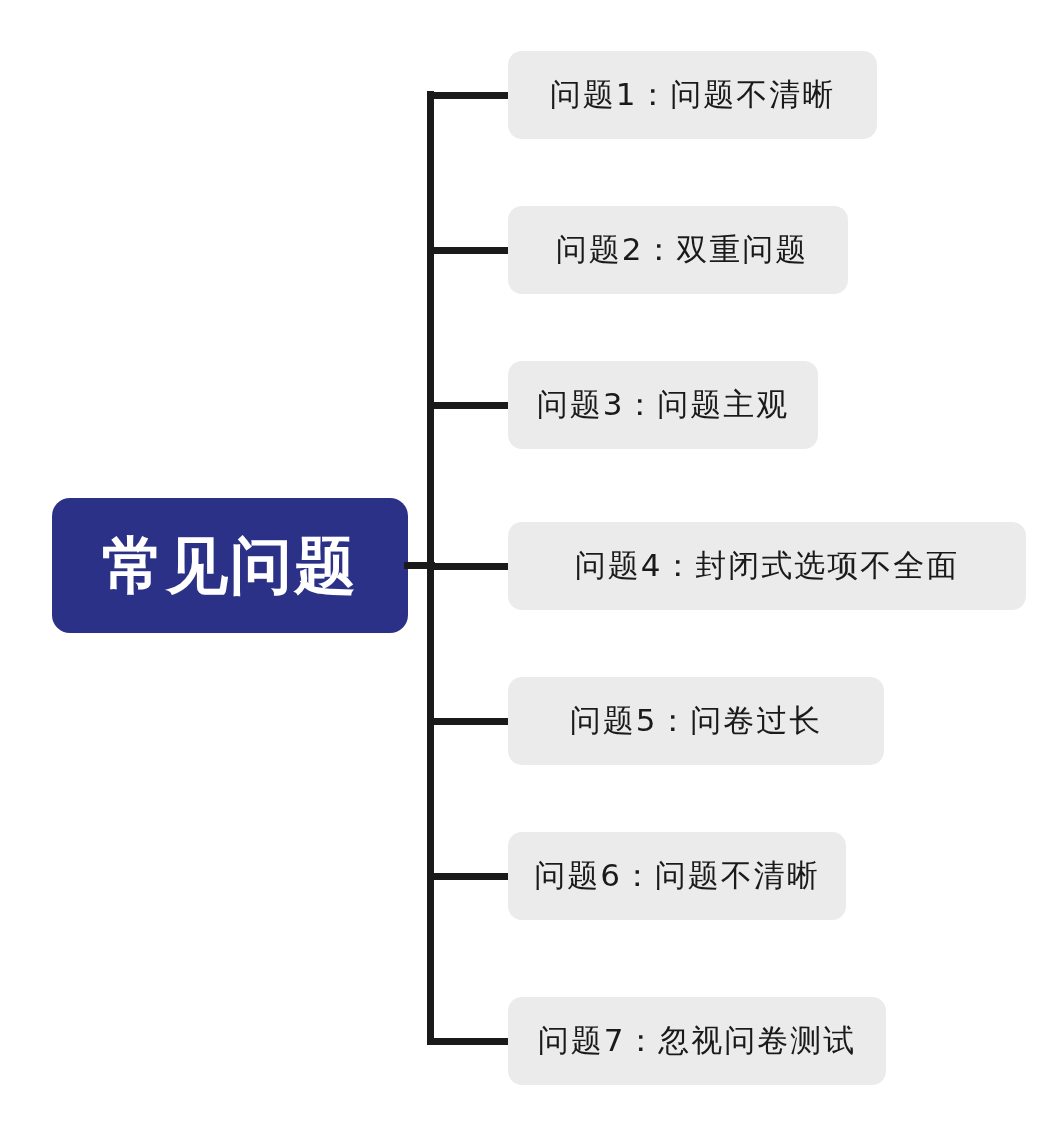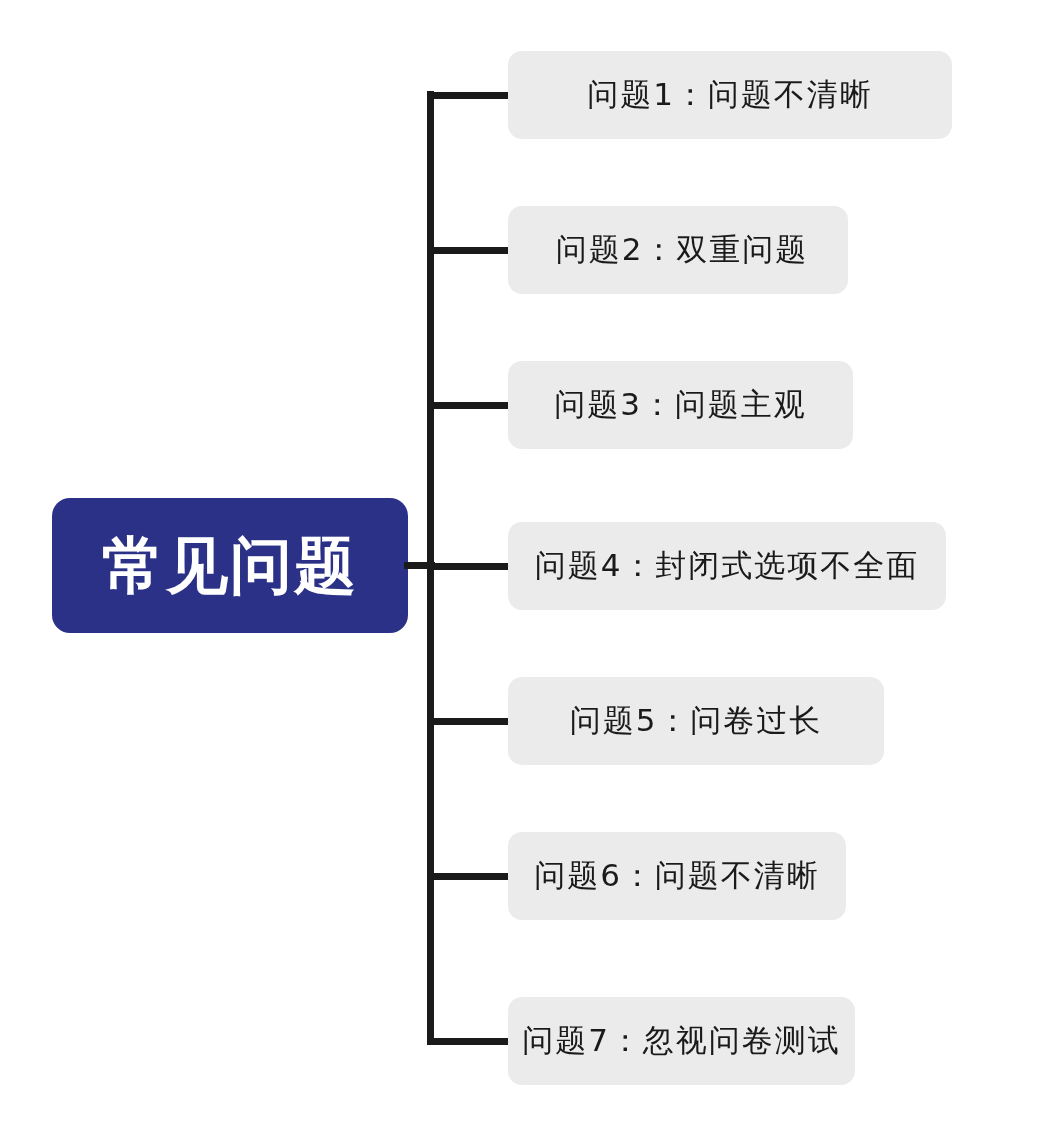--- a/index.html
+++ b/index.html
@@ -61,27 +61,27 @@
 </style>
 </head>
 <body>
 
 <div id="canvas">
   <div class="node root">常见问题</div>
   <div class="line trunk"></div>
   <div class="line horiz" style="left:404px; top:562px; width:31px;"></div>
   <div id="branch-layer">
       <div class="line horiz" style="left: 427px; top: 92px; width: 81px;"></div>
-      <div class="node branch" style="top: 51px; width: 444px;">问题1：问题不清晰</div>
+      <div class="node branch" style="top: 51px; width: 369px;">问题1：问题不清晰</div>
       <div class="line horiz" style="left: 427px; top: 247px; width: 81px;"></div>
       <div class="node branch" style="top: 206px; width: 340px; padding-left: 8px;">问题2：双重问题</div>
       <div class="line horiz" style="left: 427px; top: 402px; width: 81px;"></div>
-      <div class="node branch" style="top: 361px; width: 345px;">问题3：问题主观</div>
+      <div class="node branch" style="top: 361px; width: 310px;">问题3：问题主观</div>
       <div class="line horiz" style="left: 427px; top: 563px; width: 81px;"></div>
-      <div class="node branch" style="top: 522px; width: 438px;">问题4：封闭式选项不全面</div>
+      <div class="node branch" style="top: 522px; width: 518px;">问题4：封闭式选项不全面</div>
       <div class="line horiz" style="left: 427px; top: 718px; width: 81px;"></div>
       <div class="node branch" style="top: 677px; width: 376px;">问题5：问卷过长</div>
       <div class="line horiz" style="left: 427px; top: 873px; width: 81px;"></div>
       <div class="node branch" style="top: 832px; width: 338px;">问题6：问题不清晰</div>
       <div class="line horiz" style="left: 427px; top: 1038px; width: 81px;"></div>
-      <div class="node branch" style="top: 997px; width: 347px;">问题7：忽视问卷测试</div>
+      <div class="node branch" style="top: 997px; width: 378px;">问题7：忽视问卷测试</div>
     </div>
 </div>
 
 </body></html>

